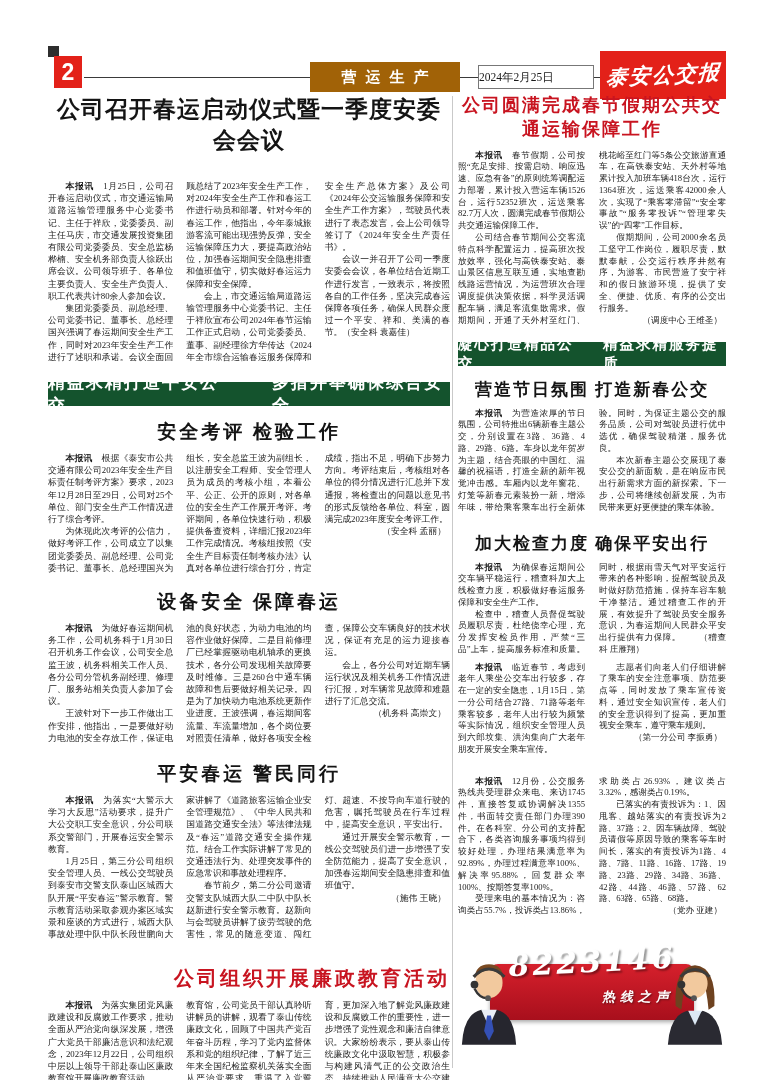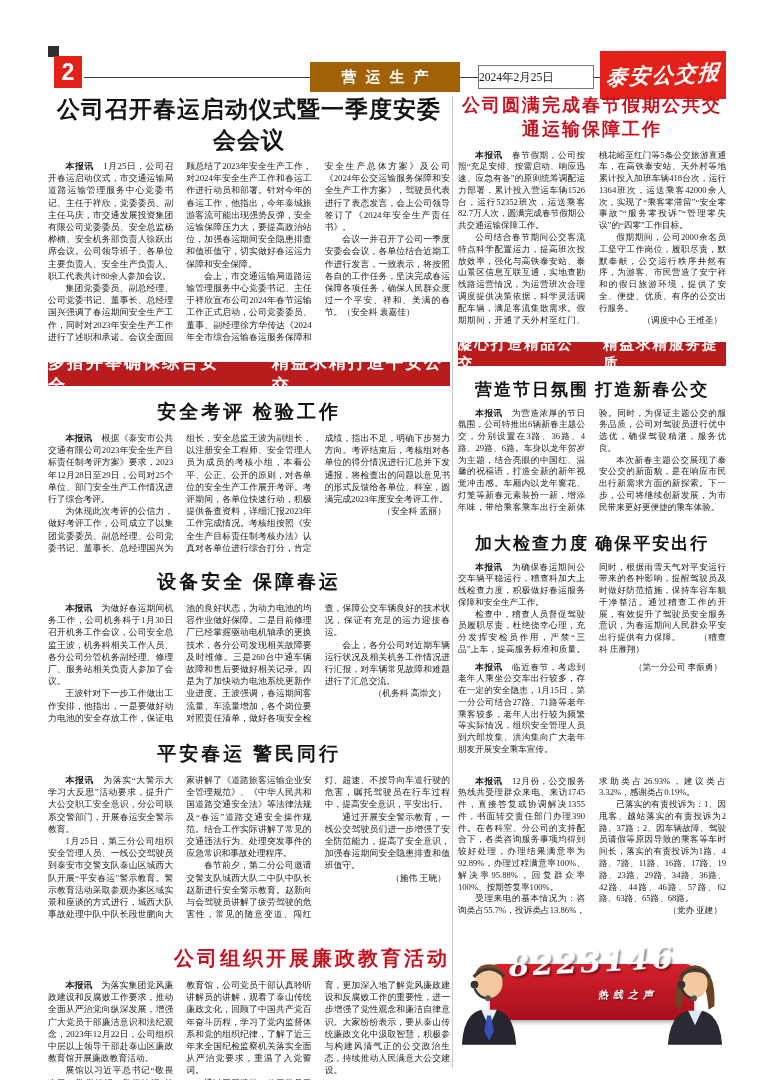--- a/index.html
+++ b/index.html
@@ -27,51 +27,51 @@
   #masthead span{transform:rotate(-3deg) skewX(-6deg);display:block;}
 
   
   #col-left{position:absolute;left:48px;top:94px;width:402px;}
   #col-right{position:absolute;left:458px;top:94px;width:268px;}
   #divider{position:absolute;left:452px;top:96px;width:1px;height:972px;background:#c9c9c9;}
 
   
   .art-title{font-family:Liberation Serif, serif;font-weight:bold;text-align:center;
     color:#141414;margin:0 0 7px 0;letter-spacing:3px;}
-  .t-lead-left{font-family:"Liberation Sans",sans-serif;font-size:23px;letter-spacing:1px;margin-bottom:4px;}
+  .t-lead-left{font-family:"Liberation Sans",sans-serif;font-size:23px;letter-spacing:1px;margin-bottom:24px;}
   .t-lead-right{font-size:18px;color:#c81420;line-height:1.32;letter-spacing:2px;margin-bottom:8px;}
   .t-left{font-size:19px;margin-top:13px;}
   .t-right{font-size:17px;margin-top:12px;letter-spacing:2px;}
   .t-red{color:#c81420;font-family:"Liberation Sans",sans-serif;font-size:20px;margin-top:13px;text-align:right;}
 
   
   .body{column-fill:auto;text-align:justify;overflow:hidden;}
   .body p{margin:0;text-indent:2em;}
   .body p.sign{text-indent:0;text-align:right;padding-right:4px;}
   .cols3{column-count:3;column-gap:13px;font-size:8.8px;line-height:12.2px;}
   .cols2{column-count:2;column-gap:14px;font-size:8.6px;line-height:11.8px;}
 
   
-  .banner{background:#b91c1c;color:#fff;font-family:"Liberation Sans",sans-serif;font-weight:bold;
+  .banner{background:#14532d;color:#fff;font-family:"Liberation Sans",sans-serif;font-weight:bold;
     display:flex;align-items:center;justify-content:center;height:24px;margin-top:10px;}
   .banner .bt{letter-spacing:2px;}
   #banner-left .bt{font-size:17px;}
   #banner-left .bt + .bt{margin-left:46px;}
   #banner-right .bt{font-size:14.5px;}
   #banner-right .bt + .bt{margin-left:22px;}
 
   
   #hotline{position:relative;height:110px;margin-top:8px;}
   #ribbon{position:absolute;left:32px;right:32px;top:28px;height:56px;border-radius:8px;
     background:linear-gradient(#d6202c,#a80f1c);box-shadow:0 2px 4px rgba(0,0,0,.35);}
   #phone{position:absolute;left:0;right:0;top:8px;text-align:center;color:#fff;
     font-family:"DejaVu Serif",serif;font-weight:bold;font-style:italic;font-size:30px;
     letter-spacing:3px;text-shadow:2px 2px 2px rgba(0,0,0,.4);transform:rotate(-3deg);}
-  #hotline-label{position:absolute;right:68px;top:52px;color:#fff;
-    font-family:"Liberation Sans",sans-serif;font-weight:bold;font-style:italic;font-size:10px;
+  #hotline-label{position:absolute;right:52px;top:52px;color:#fff;
+    font-family:"Liberation Sans",sans-serif;font-weight:bold;font-style:italic;font-size:13px;
     letter-spacing:5px;text-shadow:1px 1px 2px rgba(0,0,0,.45);}
   .operator{position:absolute;bottom:0;width:62px;height:88px;}
   #op-male{left:0;}
   #op-female{right:0;}
 </style>
 </head>
 <body>
 
 <div id="header">
   <div id="corner-square"></div>
@@ -92,22 +92,22 @@
     <h1 class="art-title t-lead-left">公司召开春运启动仪式暨一季度安委会会议</h1>
     <div class="body cols3" style="height:192px;">
         <p><b>本报讯</b>　1月25日，公司召开春运启动仪式，市交通运输局道路运输管理服务中心党委书记、主任于祥欣，党委委员、副主任马庆，市交通发展投资集团有限公司党委委员、安全总监杨桦楠、安全机务部负责人徐跃出席会议。公司领导班子、各单位主要负责人、安全生产负责人、职工代表共计80余人参加会议。</p>
         <p>集团党委委员、副总经理、公司党委书记、董事长、总经理国兴强调了春运期间安全生产工作，同时对2023年安全生产工作进行了述职和承诺。会议全面回顾总结了2023年安全生产工作，对2024年安全生产工作和春运工作进行动员和部署。针对今年的春运工作，他指出，今年泰城旅游客流可能出现强势反弹，安全运输保障压力大，要提高政治站位，加强春运期间安全隐患排查和值班值守，切实做好春运运力保障和安全保障。</p>
         <p>会上，市交通运输局道路运输管理服务中心党委书记、主任于祥欣宣布公司2024年春节运输工作正式启动，公司党委委员、董事、副经理徐方华传达《2024年全市综合运输春运服务保障和安全生产总体方案》及公司《2024年公交运输服务保障和安全生产工作方案》，驾驶员代表进行了表态发言，会上公司领导签订了《2024年安全生产责任书》。</p>
         <p>会议一并召开了公司一季度安委会会议，各单位结合近期工作进行发言，一致表示，将按照各自的工作任务，坚决完成春运保障各项任务，确保人民群众度过一个平安、祥和、美满的春节。（安全科 袁嘉佳）</p>
       </div>
   </section>
 
   <div class="banner" id="banner-left">
+    <span class="bt">精益求精打造平安公交</span>
     <span class="bt">多措并举确保综合安全</span>
-    <span class="bt">精益求精打造平安公交</span>
   </div>
 
   <section>
     <h2 class="art-title t-left">安全考评 检验工作</h2>
     <div class="body cols3" style="height:124px;">
       <p><b>本报讯</b>　根据《泰安市公共交通有限公司2023年安全生产目标责任制考评方案》要求，2023年12月28日至29日，公司对25个单位、部门安全生产工作情况进行了综合考评。</p>
         <p>为体现此次考评的公信力，做好考评工作，公司成立了以集团党委委员、副总经理、公司党委书记、董事长、总经理国兴为组长，安全总监王波为副组长，以注册安全工程师、安全管理人员为成员的考核小组，本着公平、公正、公开的原则，对各单位的安全生产工作展开考评。考评期间，各单位快速行动，积极提供备查资料，详细汇报2023年工作完成情况。考核组按照《安全生产目标责任制考核办法》认真对各单位进行综合打分，肯定成绩，指出不足，明确下步努力方向。考评结束后，考核组对各单位的得分情况进行汇总并下发通报，将检查出的问题以意见书的形式反馈给各单位、科室，圆满完成2023年度安全考评工作。</p>
         <p class="sign">（安全科 孟丽）</p>
     </div>
   </section>
@@ -173,20 +173,21 @@
     <h2 class="art-title t-right">加大检查力度 确保平安出行</h2>
     <div class="body cols2" style="height:100px;">
         <p><b>本报讯</b>　为确保春运期间公交车辆平稳运行，稽查科加大上线检查力度，积极做好春运服务保障和安全生产工作。</p>
         <p>检查中，稽查人员督促驾驶员履职尽责，杜绝侥幸心理，充分发挥安检员作用，严禁“三品”上车，提高服务标准和质量。同时，根据雨雪天气对平安运行带来的各种影响，提醒驾驶员及时做好防范措施，保持车容车貌干净整洁。通过稽查工作的开展，有效提升了驾驶员安全服务意识，为春运期间人民群众平安出行提供有力保障。　　（稽查科 庄雁翔）</p>
       </div>
   </section>
 
   <section>
     <div class="body cols2" style="height:104px;">
       <p><b>本报讯</b>　临近春节，考虑到老年人乘坐公交车出行较多，存在一定的安全隐患，1月15日，第一分公司结合27路、71路等老年乘客较多，老年人出行较为频繁等实际情况，组织安全管理人员到六郎坟集、洪沟集向广大老年朋友开展安全乘车宣传。</p>
+        <p>志愿者们向老人们仔细讲解了乘车的安全注意事项、防范要点等，同时发放了乘车宣传资料，通过安全知识宣传，老人们的安全意识得到了提高，更加重视安全乘车，遵守乘车规则。</p>
         <p class="sign">（第一分公司 李振勇）</p>
     </div>
   </section>
 
   <section style="margin-top:10px;">
     <div class="body cols2" style="height:152px;">
       <p><b>本报讯</b>　12月份，公交服务热线共受理群众来电、来访1745件，直接答复或协调解决1355件，书面转交责任部门办理390件。在各科室、分公司的支持配合下，各类咨询服务事项均得到较好处理，办理结果满意率为92.89%，办理过程满意率100%、解决率95.88%，回复群众率100%、按期答复率100%。</p>
         <p>受理来电的基本情况为：咨询类占55.7%，投诉类占13.86%，求助类占26.93%，建议类占3.32%，感谢类占0.19%。</p>
         <p>已落实的有责投诉为：1、因甩客、越站落实的有责投诉为2路、37路；2、因车辆故障、驾驶员请假等原因导致的乘客等车时间长，落实的有责投诉为1路、4路、7路、11路、16路、17路、19路、23路、29路、34路、36路、42路、44路、46路、57路、62路、63路、65路、68路。</p>
         <p class="sign">（党办 亚建）</p>

